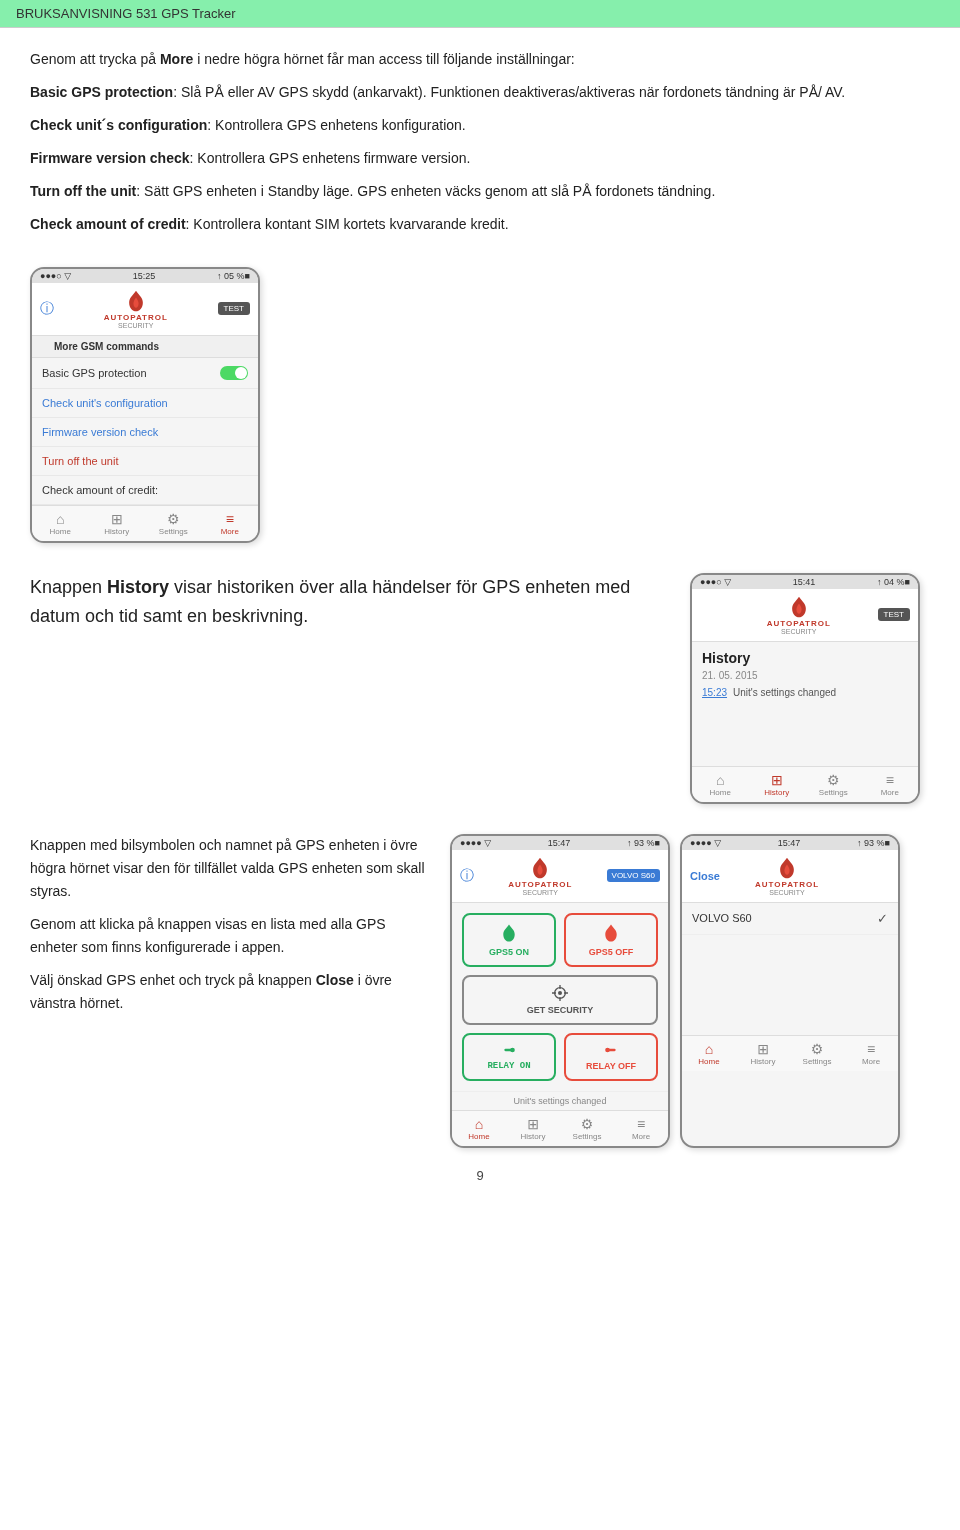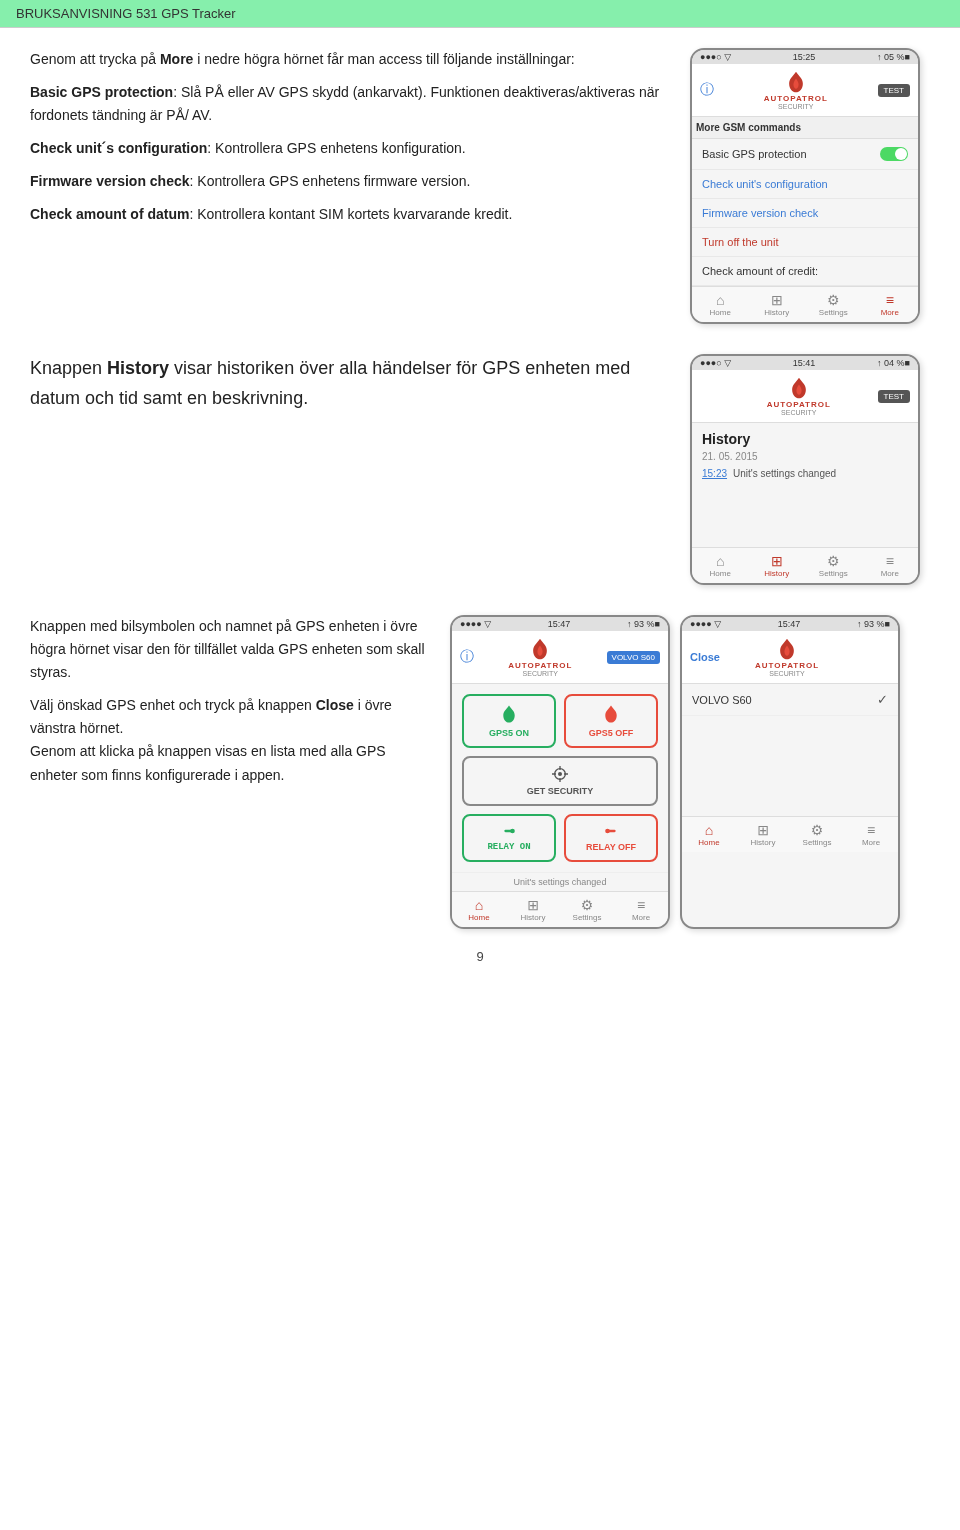--- a/index.html
+++ b/index.html
@@ -18,20 +18,21 @@
       font-size: 13px;
       color: #333;
       border-bottom: 1px solid #ccc;
     }
     .page-content {
       padding: 20px 30px 40px 30px;
     }
     
     .section {
       display: flex;
+      flex-direction: column;
       margin-bottom: 30px;
       gap: 20px;
     }
     .section-text {
       flex: 1;
       line-height: 1.65;
       font-size: 14px;
     }
     .section-image {
       width: 240px;
@@ -90,21 +91,21 @@
     }
     .phone-header .test-badge {
       background: #555;
       color: #fff;
       font-size: 8px;
       padding: 2px 6px;
       border-radius: 3px;
     }
     .phone-section-title {
       background: #f0f0f0;
-      padding: 5px 4px;
+      padding: 5px 22px;
       font-size: 10px;
       font-weight: bold;
       color: #333;
       border-bottom: 1px solid #ddd;
     }
     .phone-menu-item {
       padding: 8px 10px;
       border-bottom: 1px solid #e8e8e8;
       font-size: 11px;
       color: #333;
@@ -282,21 +283,24 @@
       <p>
         <strong>Basic GPS protection</strong>: Slå PÅ eller AV GPS skydd (ankarvakt). Funktionen deaktiveras/aktiveras när fordonets tändning är PÅ/ AV.
       </p>
       <p>
         <strong>Check unit´s configuration</strong>: Kontrollera GPS enhetens konfiguration.
       </p>
       <p>
         <strong>Firmware version check</strong>: Kontrollera GPS enhetens firmware version.
       </p>
       <p>
-        <strong>Check amount of datum</strong>: Kontrollera kontant SIM kortets kvarvarande kredit.
+        <strong>Turn off the unit</strong>: Sätt GPS enheten i Standby läge. GPS enheten väcks genom att slå PÅ fordonets tändning.
+      </p>
+      <p>
+        <strong>Check amount of credit</strong>: Kontrollera kontant SIM kortets kvarvarande kredit.
       </p>
     </div>
 
     <div class="section-image">
       <div class="phone-mockup wide-phone">
         <div class="phone-status-bar">
           <span>●●●○ ▽</span>
           <span>15:25</span>
           <span>↑ 05 %■</span>
         </div>
@@ -406,25 +410,25 @@
         </div>
       </div>
     </div>
   </div>
 
   <div class="section3">
     <div class="section3-text">
       <p style="margin-bottom:10px;">
         Knappen med bilsymbolen och namnet på GPS enheten i övre högra hörnet visar den för tillfället valda GPS enheten som skall styras.
       </p>
-      <p>
-        Välj önskad GPS enhet och tryck på knappen <strong>Close</strong> i övre vänstra hörnet.
-      </p>
       <p style="margin-bottom:10px;">
         Genom att klicka på knappen visas en lista med alla GPS enheter som finns konfigurerade i appen.
+      </p>
+      <p>
+        Välj önskad GPS enhet och tryck på knappen <strong>Close</strong> i övre vänstra hörnet.
       </p>
     </div>
 
     <div class="section3-images">
 
       <div class="phone-mockup" style="width:220px;">
         <div class="phone-status-bar">
           <span>●●●● ▽</span>
           <span>15:47</span>
           <span>↑ 93 %■</span>

